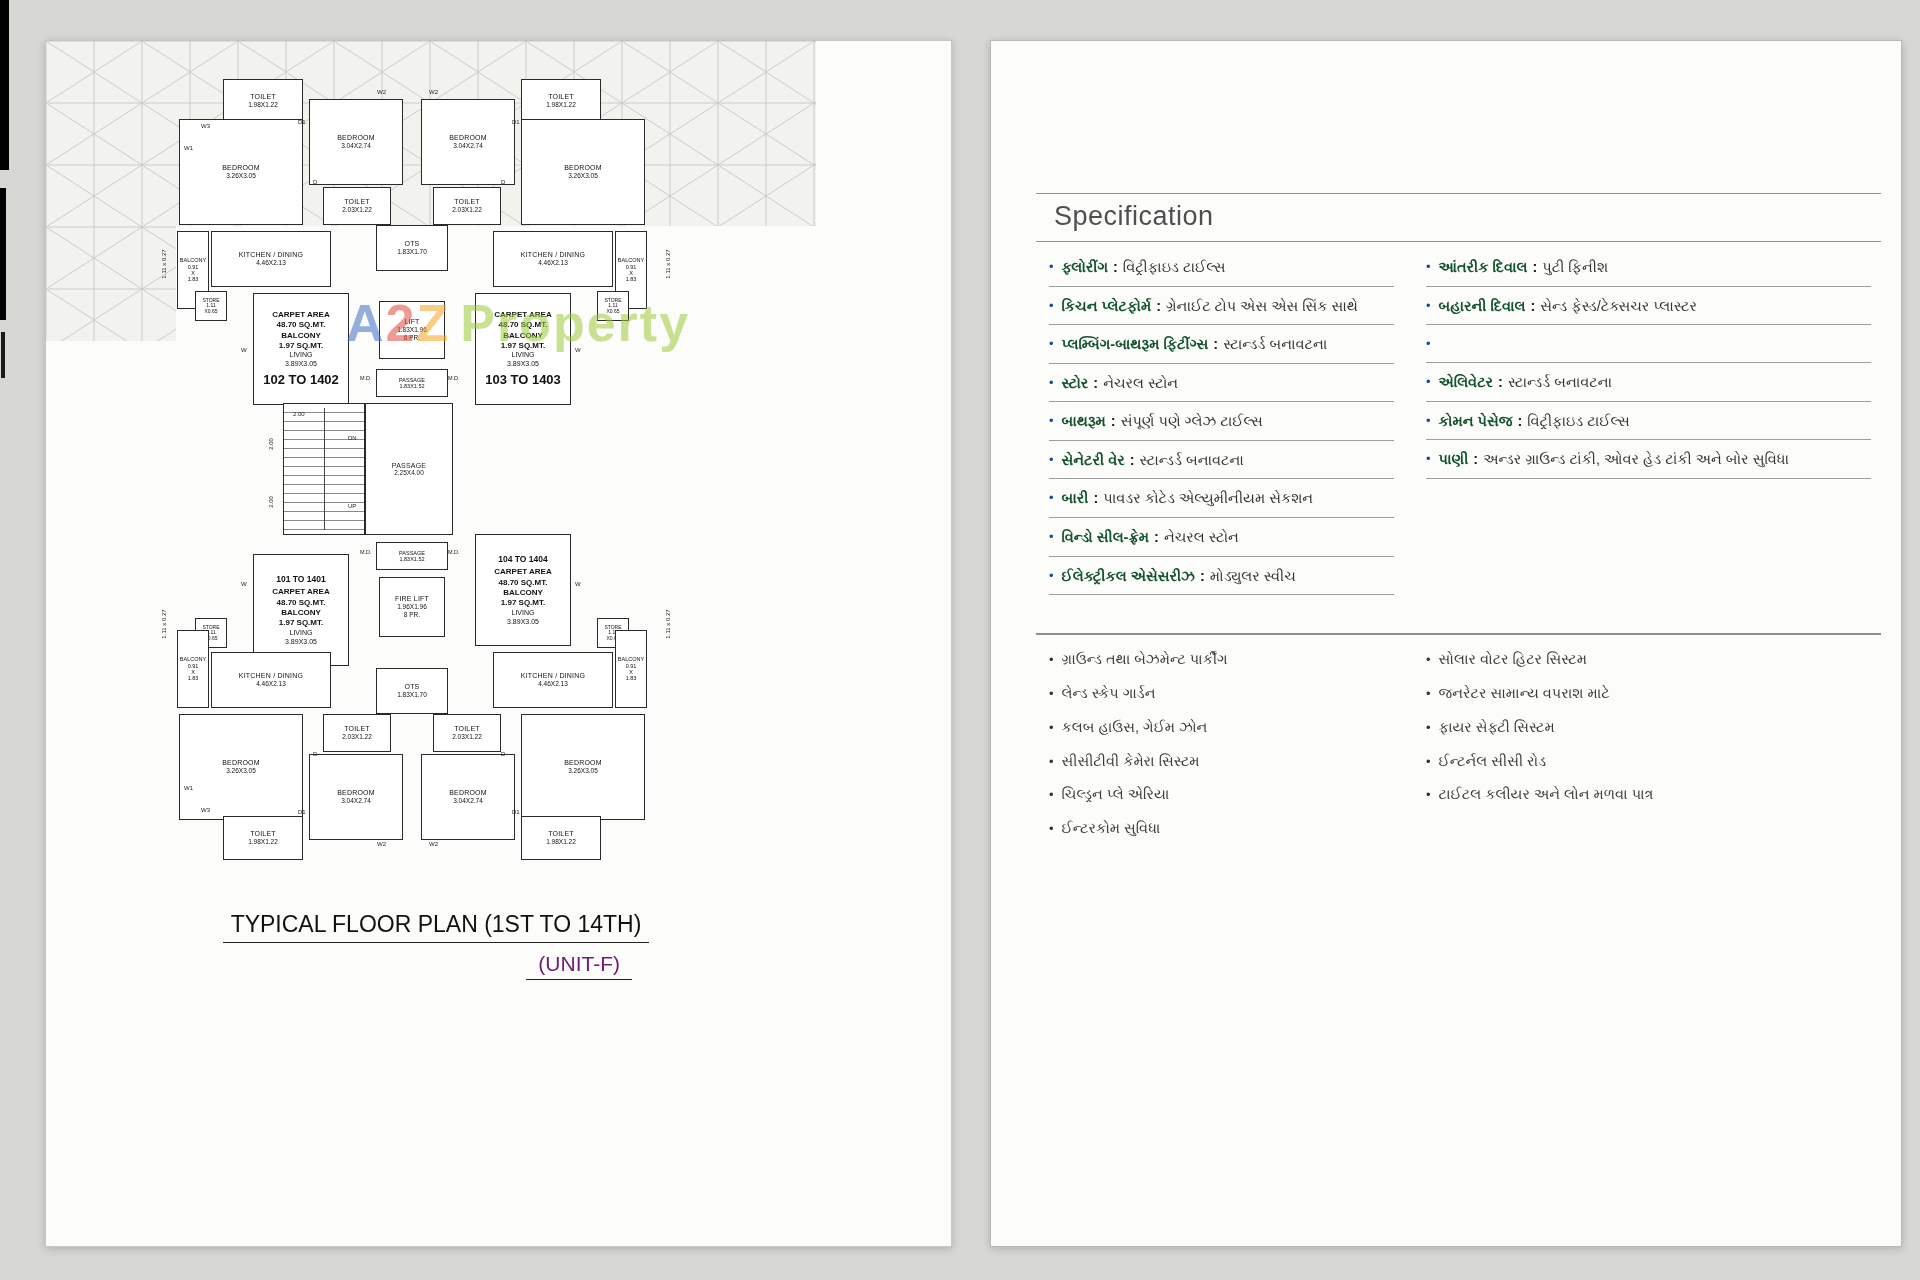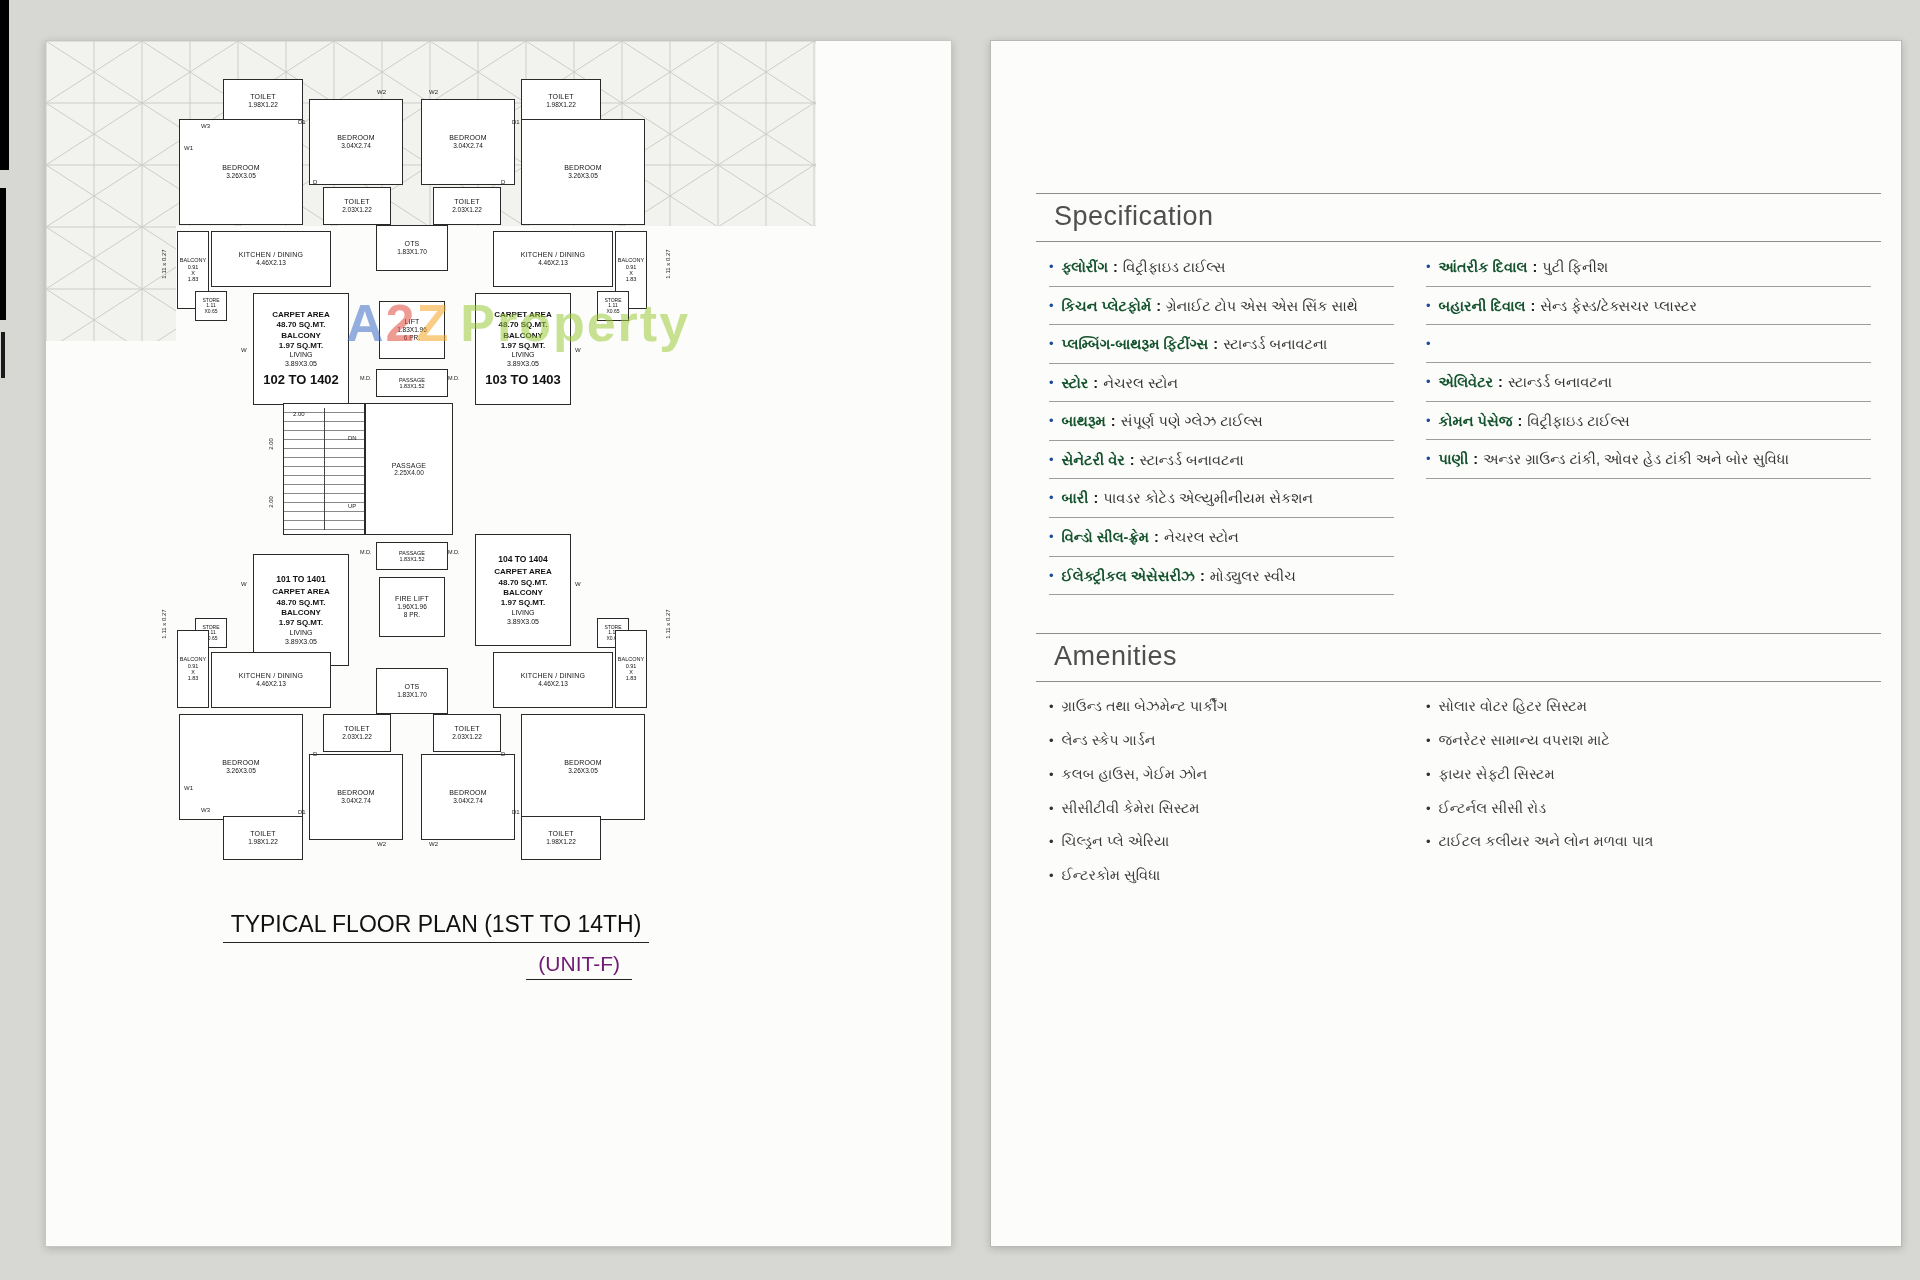--- a/index.html
+++ b/index.html
@@ -400,21 +400,20 @@
           <div class="spec-item">
               <span class="bullet">•</span>
               <div class="spec-text"><span class="spec-label">પાણી</span><span class="sep">:</span><span class="spec-value">અન્ડર ગ્રાઉન્ડ ટાંકી, ઓવર હેડ ટાંકી અને બોર સુવિધા</span></div>
             </div>
         </div>
       </div>
     </div>
 
     <div class="section amen-section">
       <div class="sec-rule"></div>
-      <h2>Amenities</h2>
       <div class="sec-rule"></div>
       <div class="cols">
         <div class="col-l">
           <div class="amen-item">
               <span class="bullet">•</span>
               <span>ગ્રાઉન્ડ તથા બેઝમેન્ટ પાર્કીંગ</span>
             </div>
           <div class="amen-item">
               <span class="bullet">•</span>
               <span>લેન્ડ સ્કેપ ગાર્ડન</span>

